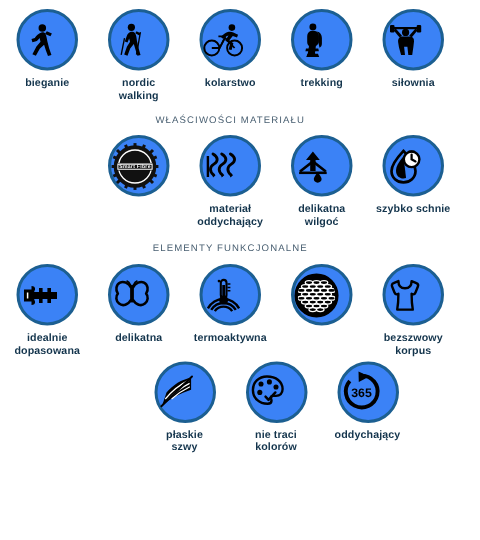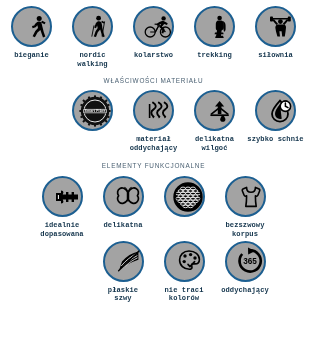--- a/index.html
+++ b/index.html
@@ -42,36 +42,35 @@
   }
 
   .ring {
     width: 41px;
     height: 41px;
     border-radius: 50%;
     border: 2.4px solid #1c5f91;
     box-sizing: border-box;
     display: flex;
     align-items: center;
-    justify-content: flex-end;
-    background: #a3a3a3;
+    justify-content: flex-start;
+    background: #3b82f6;
     flex: none;
   }
   .ring svg { display: block; }
 
   .caption {
     margin-top: 4px;
     font-size: 7.1px;
     line-height: 8.6px;
     font-weight: bold;
     color: #13344c;
     text-align: center;
     letter-spacing: 0.08px;
     white-space: pre-line;
-    font-family: Liberation Mono, monospace;
   }
 
   
   .section-head {
     text-align: center;
     font-size: 6.4px;
     letter-spacing: 0.75px;
     color: #4a6072;
     font-weight: normal;
     width: 307px;
@@ -274,20 +273,37 @@
           <path d="M14.4 8.0 C16.4 4.6 19.6 3.2 22.0 4.4 C24.6 5.7 25.2 9.2 23.4 11.8
                    C25.0 13.4 24.8 16.6 22.6 18.4 C20.2 20.4 16.6 19.4 14.4 15.6 Z" fill="none" stroke="#000" stroke-width="1.7" stroke-linejoin="round"></path>
           <path d="M14.0 6.6 L14.0 17.0" stroke="#000" stroke-width="1.5" stroke-linecap="round"></path>
           <path d="M13.2 6.4 C12.4 4.6 11.4 3.6 10.4 3.2" fill="none" stroke="#000" stroke-width="1.1"></path>
           <path d="M14.8 6.4 C15.6 4.6 16.6 3.6 17.6 3.2" fill="none" stroke="#000" stroke-width="1.1"></path>
         </svg>
       </div>
       <div class="caption">delikatna</div>
     </div>
 
+    <div class="cell">
+      <div class="ring">
+        <svg width="28" height="26" viewBox="0 0 28 26">
+          <rect x="12.2" y="2.6" width="3.8" height="12.0" rx="1.9" fill="none" stroke="#000" stroke-width="1.4"></rect>
+          <circle cx="14.1" cy="16.0" r="3.0" fill="#000"></circle>
+          <rect x="13.2" y="6.0" width="1.8" height="9.0" fill="#000"></rect>
+          <line x1="16.6" y1="5.4" x2="18.6" y2="5.4" stroke="#000" stroke-width="1.0"></line>
+          <line x1="16.6" y1="7.6" x2="18.6" y2="7.6" stroke="#000" stroke-width="1.0"></line>
+          <line x1="16.6" y1="9.8" x2="18.6" y2="9.8" stroke="#000" stroke-width="1.0"></line>
+          <circle cx="11.0" cy="3.4" r="0.9" fill="#000"></circle>
+          <path d="M3.6 21.6 C6.0 17.4 9.6 15.4 14.0 15.4 C18.4 15.4 22.0 17.4 24.4 21.6" fill="none" stroke="#000" stroke-width="1.6"></path>
+          <path d="M5.8 22.6 C7.8 19.6 10.6 18.0 14.0 18.0 C17.4 18.0 20.2 19.6 22.2 22.6" fill="none" stroke="#000" stroke-width="1.6"></path>
+          <path d="M8.2 23.4 C9.6 21.4 11.6 20.4 14.0 20.4 C16.4 20.4 18.4 21.4 19.8 23.4" fill="none" stroke="#000" stroke-width="1.6"></path>
+        </svg>
+      </div>
+      <div class="caption">termoaktywna</div>
+    </div>
 
     <div class="cell">
       <div class="ring">
         <svg width="30" height="30" viewBox="0 0 30 30">
           <circle cx="15" cy="15" r="13.6" fill="#000"></circle>
           <g stroke="#fff" stroke-width="0.85" fill="none">
             <ellipse cx="15" cy="6.4" rx="2.5" ry="1.3"></ellipse>
             <ellipse cx="10" cy="6.4" rx="2.5" ry="1.3"></ellipse>
             <ellipse cx="20" cy="6.4" rx="2.5" ry="1.3"></ellipse>
             <ellipse cx="7.5" cy="9.0" rx="2.5" ry="1.3"></ellipse>

